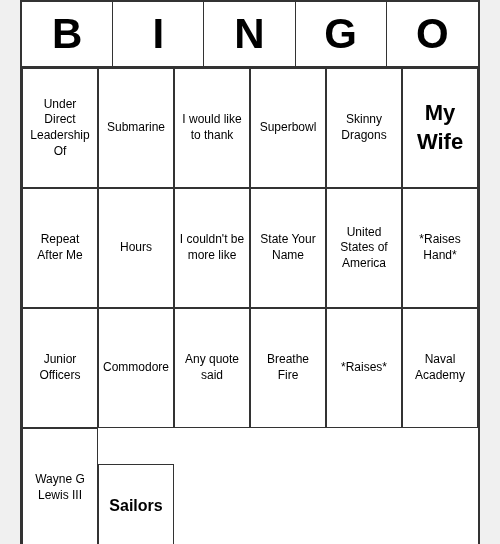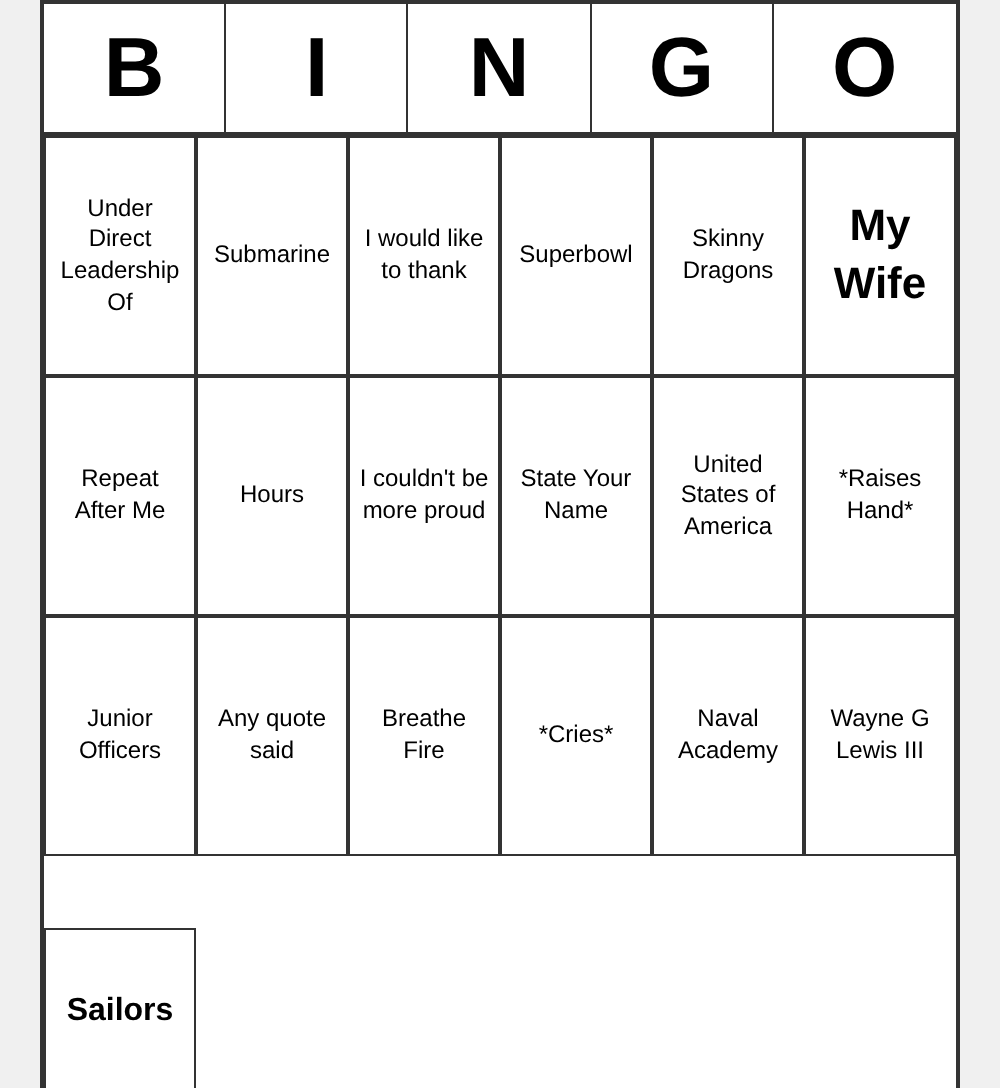--- a/index.html
+++ b/index.html
@@ -70,25 +70,26 @@
     </div>
   <div class="bingo-grid">
   <div class="bingo-cell">Under Direct Leadership Of</div>
       <div class="bingo-cell">Submarine</div>
       <div class="bingo-cell">I would like to thank</div>
       <div class="bingo-cell">Superbowl</div>
       <div class="bingo-cell">Skinny Dragons</div>
       <div class="bingo-cell large-text">My Wife</div>
       <div class="bingo-cell">Repeat After Me</div>
       <div class="bingo-cell">Hours</div>
-      <div class="bingo-cell">I couldn't be more proud</div>
+      <div class="bingo-cell">I couldn't be more like</div>
       <div class="bingo-cell">State Your Name</div>
       <div class="bingo-cell">United States of America</div>
       <div class="bingo-cell">*Raises Hand*</div>
       <div class="bingo-cell">Junior Officers</div>
+      <div class="bingo-cell">Commodore</div>
       <div class="bingo-cell">Any quote said</div>
       <div class="bingo-cell">Breathe Fire</div>
-      <div class="bingo-cell">*Cries*</div>
+      <div class="bingo-cell">*Raises*</div>
       <div class="bingo-cell">Naval Academy</div>
       <div class="bingo-cell">Wayne G Lewis III</div>
       <div class="bingo-cell medium-text">Sailors</div>
     </div>
 </div>
 
 </body></html>

